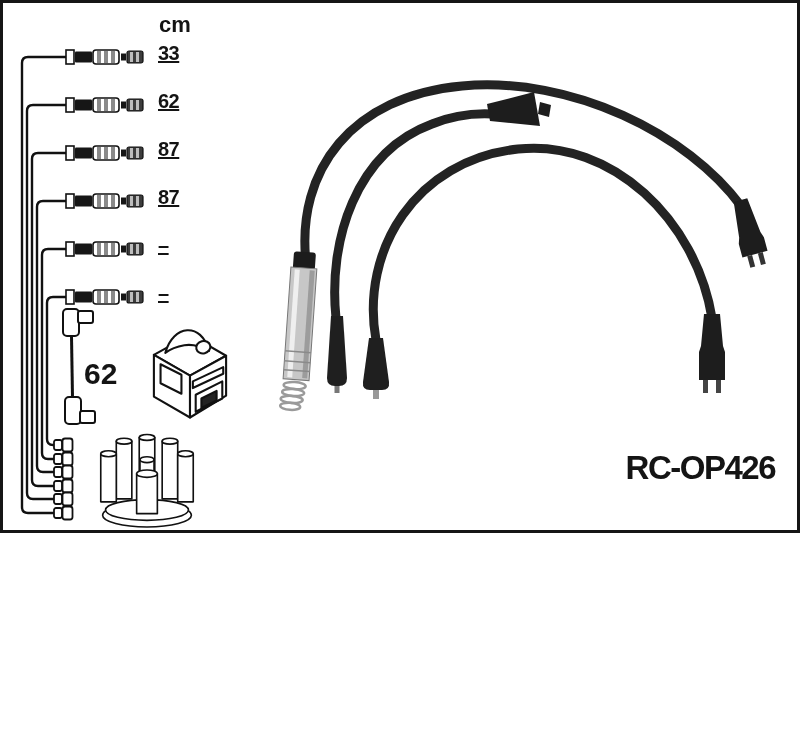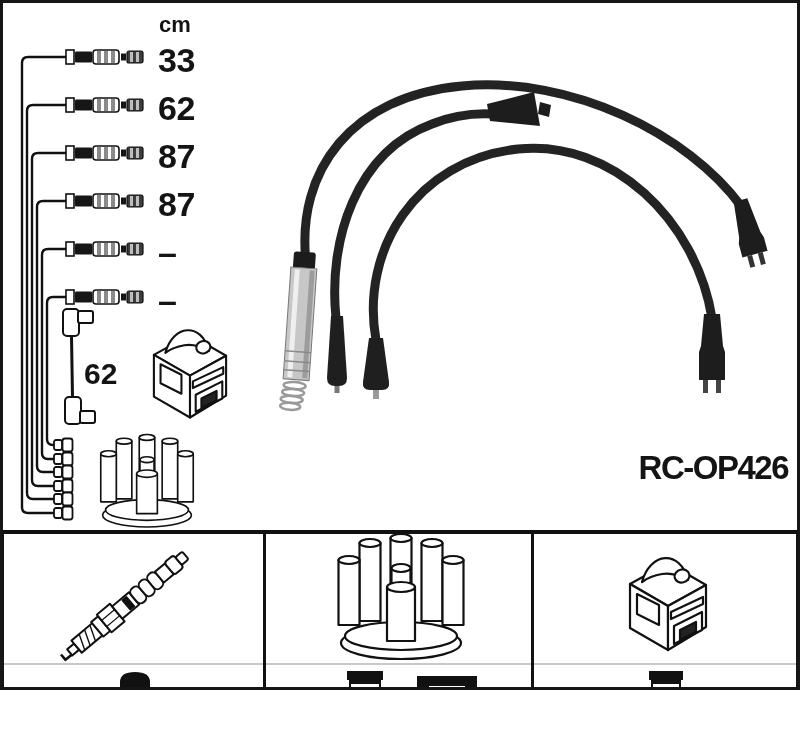--- a/index.html
+++ b/index.html
@@ -1,27 +1,27 @@
 <!DOCTYPE html>
 <html><head>
 <meta charset="utf-8">
 <style>
   html,body{margin:0;padding:0;background:#fff;}
   .canvas{
-    position:relative;width:800px;height:690px;background:#ffffff;
+    position:relative;width:800px;height:533px;background:#ffffff;
     overflow:hidden;font-family:"Liberation Sans",sans-serif;
   }
   .frame{position:absolute;inset:0;border:3px solid #161616;pointer-events:none;z-index:30;}
   svg.art{position:absolute;left:0;top:0;z-index:5;}
   .lbl{position:absolute;font-weight:bold;color:#141414;line-height:1;white-space:nowrap;z-index:10;}
   .unit{left:159px;top:14px;font-size:22px;}
-  .len{left:158px;font-size:34px;letter-spacing:-0.5px;}
+  .len{left:158px;font-size:20px;letter-spacing:-0.5px;text-decoration:underline;}
   .len0{top:43px;} .len1{top:91px;} .len2{top:139px;} .len3{top:187px;} .len4{top:235px;} .len5{top:283px;}
   .coilLen{left:84px;top:359px;font-size:30px;}
-  .partNo{right:12px;top:451px;font-size:33px;letter-spacing:-1.5px;text-align:right;}
+  .partNo{right:25px;top:451px;font-size:33px;letter-spacing:-1.5px;text-align:right;}
   .stockNo{right:25px;top:492px;font-size:22px;letter-spacing:-0.5px;text-align:right;}
   
   .gline{position:absolute;background:#111;z-index:20;}
   .g-top{left:0;top:530px;width:800px;height:4px;}
   .g-bottom{left:0;top:750px;width:800px;height:4px;}
   .g-left{left:0;top:530px;width:4px;height:224px;}
   .g-right{left:796px;top:530px;width:4px;height:224px;}
   .g-v1{left:263px;top:534px;width:3px;height:216px;}
   .g-v2{left:531px;top:534px;width:3px;height:216px;}
   .g-h{position:absolute;left:4px;top:663px;width:792px;height:2px;background:#c9c9c9;z-index:15;}

